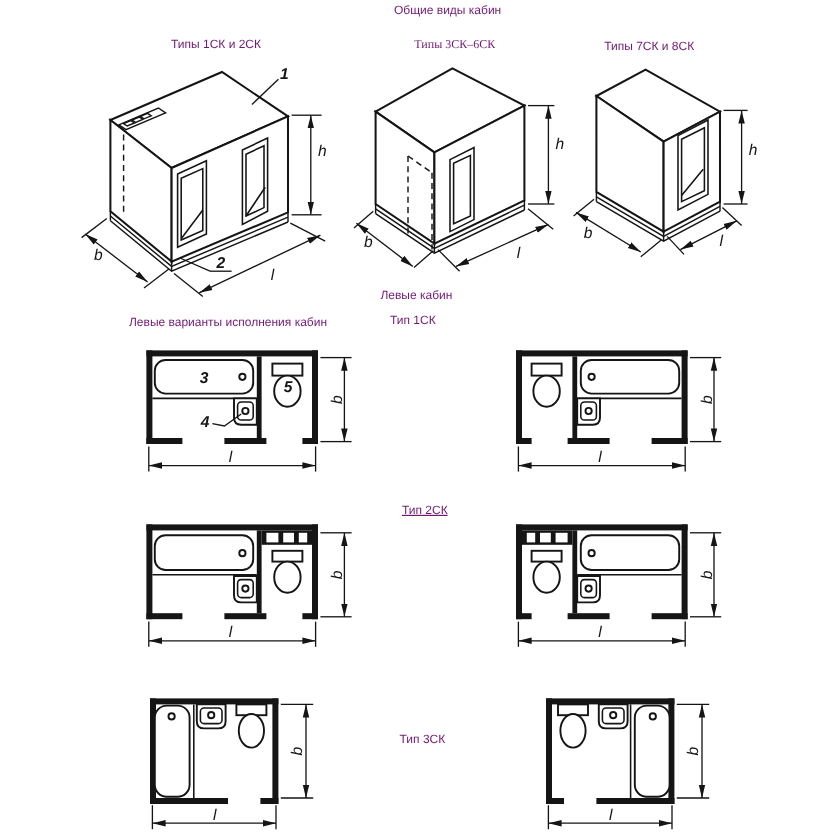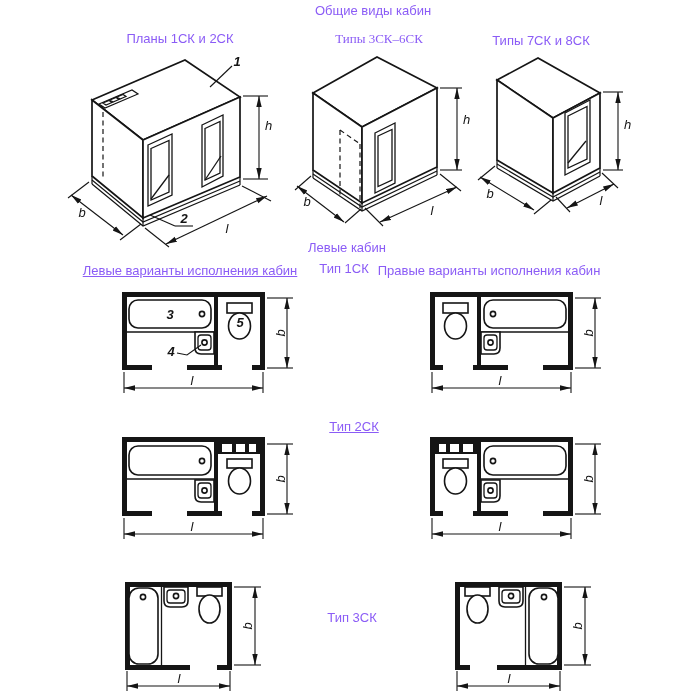--- a/index.html
+++ b/index.html
@@ -2,21 +2,21 @@
 <html><head>
 <meta charset="utf-8">
 <style>
   html,body { margin:0; padding:0; background:#fff; }
   .canvas {
     position:relative; width:700px; height:700px; background:#ffffff;
     font-family:"Liberation Sans", sans-serif; color:#151515; overflow:hidden;
   }
   .lbl {
     position:absolute; transform:translateX(-50%);
-    white-space:nowrap; font-size:13px; line-height:1.1; color:#8b5cf6;
+    white-space:nowrap; font-size:10px; line-height:1.1; color:#701a75;
   }
   svg { position:absolute; overflow:visible; }
   .ln   { fill:#ffffff; stroke:#151515; stroke-width:1.7; stroke-linejoin:miter; }
   .med  { fill:none; stroke:#151515; stroke-width:1.3; }
   .thin { fill:none; stroke:#151515; stroke-width:1.2; }
   .dim  { fill:none; stroke:#151515; stroke-width:1.1; }
   .dash { fill:none; stroke:#151515; stroke-width:1.2; stroke-dasharray:5 3.5; }
   .wall { fill:#151515; stroke:none; }
   .white{ fill:#ffffff; stroke:none; }
   .fx   { fill:#ffffff; stroke:#151515; stroke-width:1.6; }
@@ -31,26 +31,25 @@
 
   <svg width="0" height="0">
     <defs>
       <marker id="arr" markerWidth="12" markerHeight="8" refX="11" refY="4" orient="auto-start-reverse" markerUnits="userSpaceOnUse">
         <path d="M0,1.3 L11,4 L0,6.7 Z" fill="#151515"></path>
       </marker>
     </defs>
   </svg>
 
   <div class="lbl" style="left:373px; top:4px;">Общие виды кабин</div>
-  <div class="lbl" style="left:180px; top:32px;">Планы 1СК и 2СК</div>
+  <div class="lbl" style="left:180px; top:32px;">Типы 1СК и 2СК</div>
   <div class="lbl" style="left:379px; top:32px;font-family:Liberation Serif, serif;">Типы 3СК–6СК</div>
   <div class="lbl" style="left:541px; top:34px;">Типы 7СК и 8СК</div>
   <div class="lbl" style="left:347px; top:241px;">Левые кабин</div>
-  <div class="lbl" style="left:190px; top:264px;text-decoration:underline;">Левые варианты исполнения кабин</div>
-  <div class="lbl" style="left:489px; top:264px;">Правые варианты исполнения кабин</div>
+  <div class="lbl" style="left:190px; top:264px;">Левые варианты исполнения кабин</div>
   <div class="lbl" style="left:344px; top:262px;">Тип 1СК</div>
   <div class="lbl" style="left:354px; top:420px;text-decoration:underline;">Тип 2СК</div>
   <div class="lbl" style="left:352px; top:563px;margin-top:48px;">Тип 3СК</div>
 
   <svg style="left:55px; top:52px;" width="245" height="200" viewBox="0 0 245 200">
     <g>
       <polygon class="ln" points="37,48 130,8 185,45 88,88"></polygon>
       <polygon class="ln" points="37,48 88,88 88,166 37,124"></polygon>
       <polygon class="ln" points="88,88 185,45 185,125 88,166"></polygon>
       <g>

